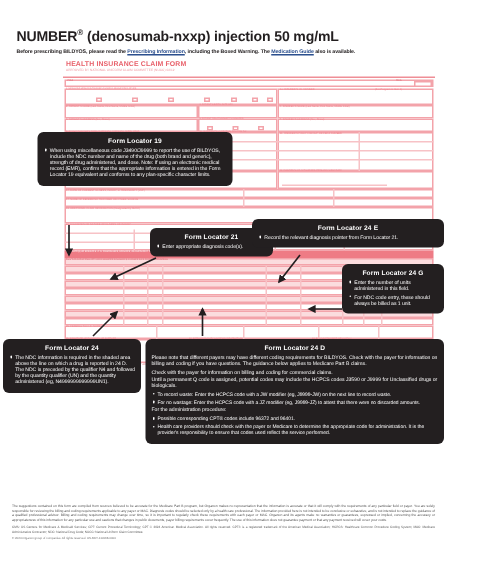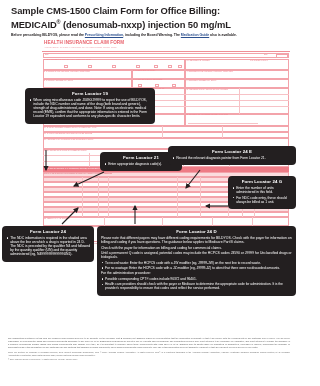--- a/index.html
+++ b/index.html
@@ -97,22 +97,22 @@
   .footer p.small{font-size:2.1px;line-height:2.7px;color:#666;}
   .footer p.tiny{font-size:2px;line-height:2.5px;color:#777;}
 </style>
 </head>
 <body>
 
 <div class="page">
 
   <div class="hdr">
     <h1>
-      <span>Sample CMS-1500 Claim Form for Office Billing:</span><br>
-      <span>MEDICAID</span><span class="sup">®</span><span> (denosumab-nxxp) injection 50 mg/mL</span>
+      <br>
+      <span>NUMBER</span><span class="sup">®</span><span> (denosumab-nxxp) injection 50 mg/mL</span>
     </h1>
     <div class="subline">
       <span>Before prescribing BILDYOS, please read the </span><a href="#">Prescribing Information</a><span>, including the Boxed Warning. The </span><a href="#">Medication Guide</a><span> also is available.</span>
     </div>
   </div>
 
   <div class="form">
     <div class="formTitle">HEALTH INSURANCE CLAIM FORM</div>
     <div class="formSub">APPROVED BY NATIONAL UNIFORM CLAIM COMMITTEE (NUCC) 02/12</div>
     <div class="formTopRule"></div>

